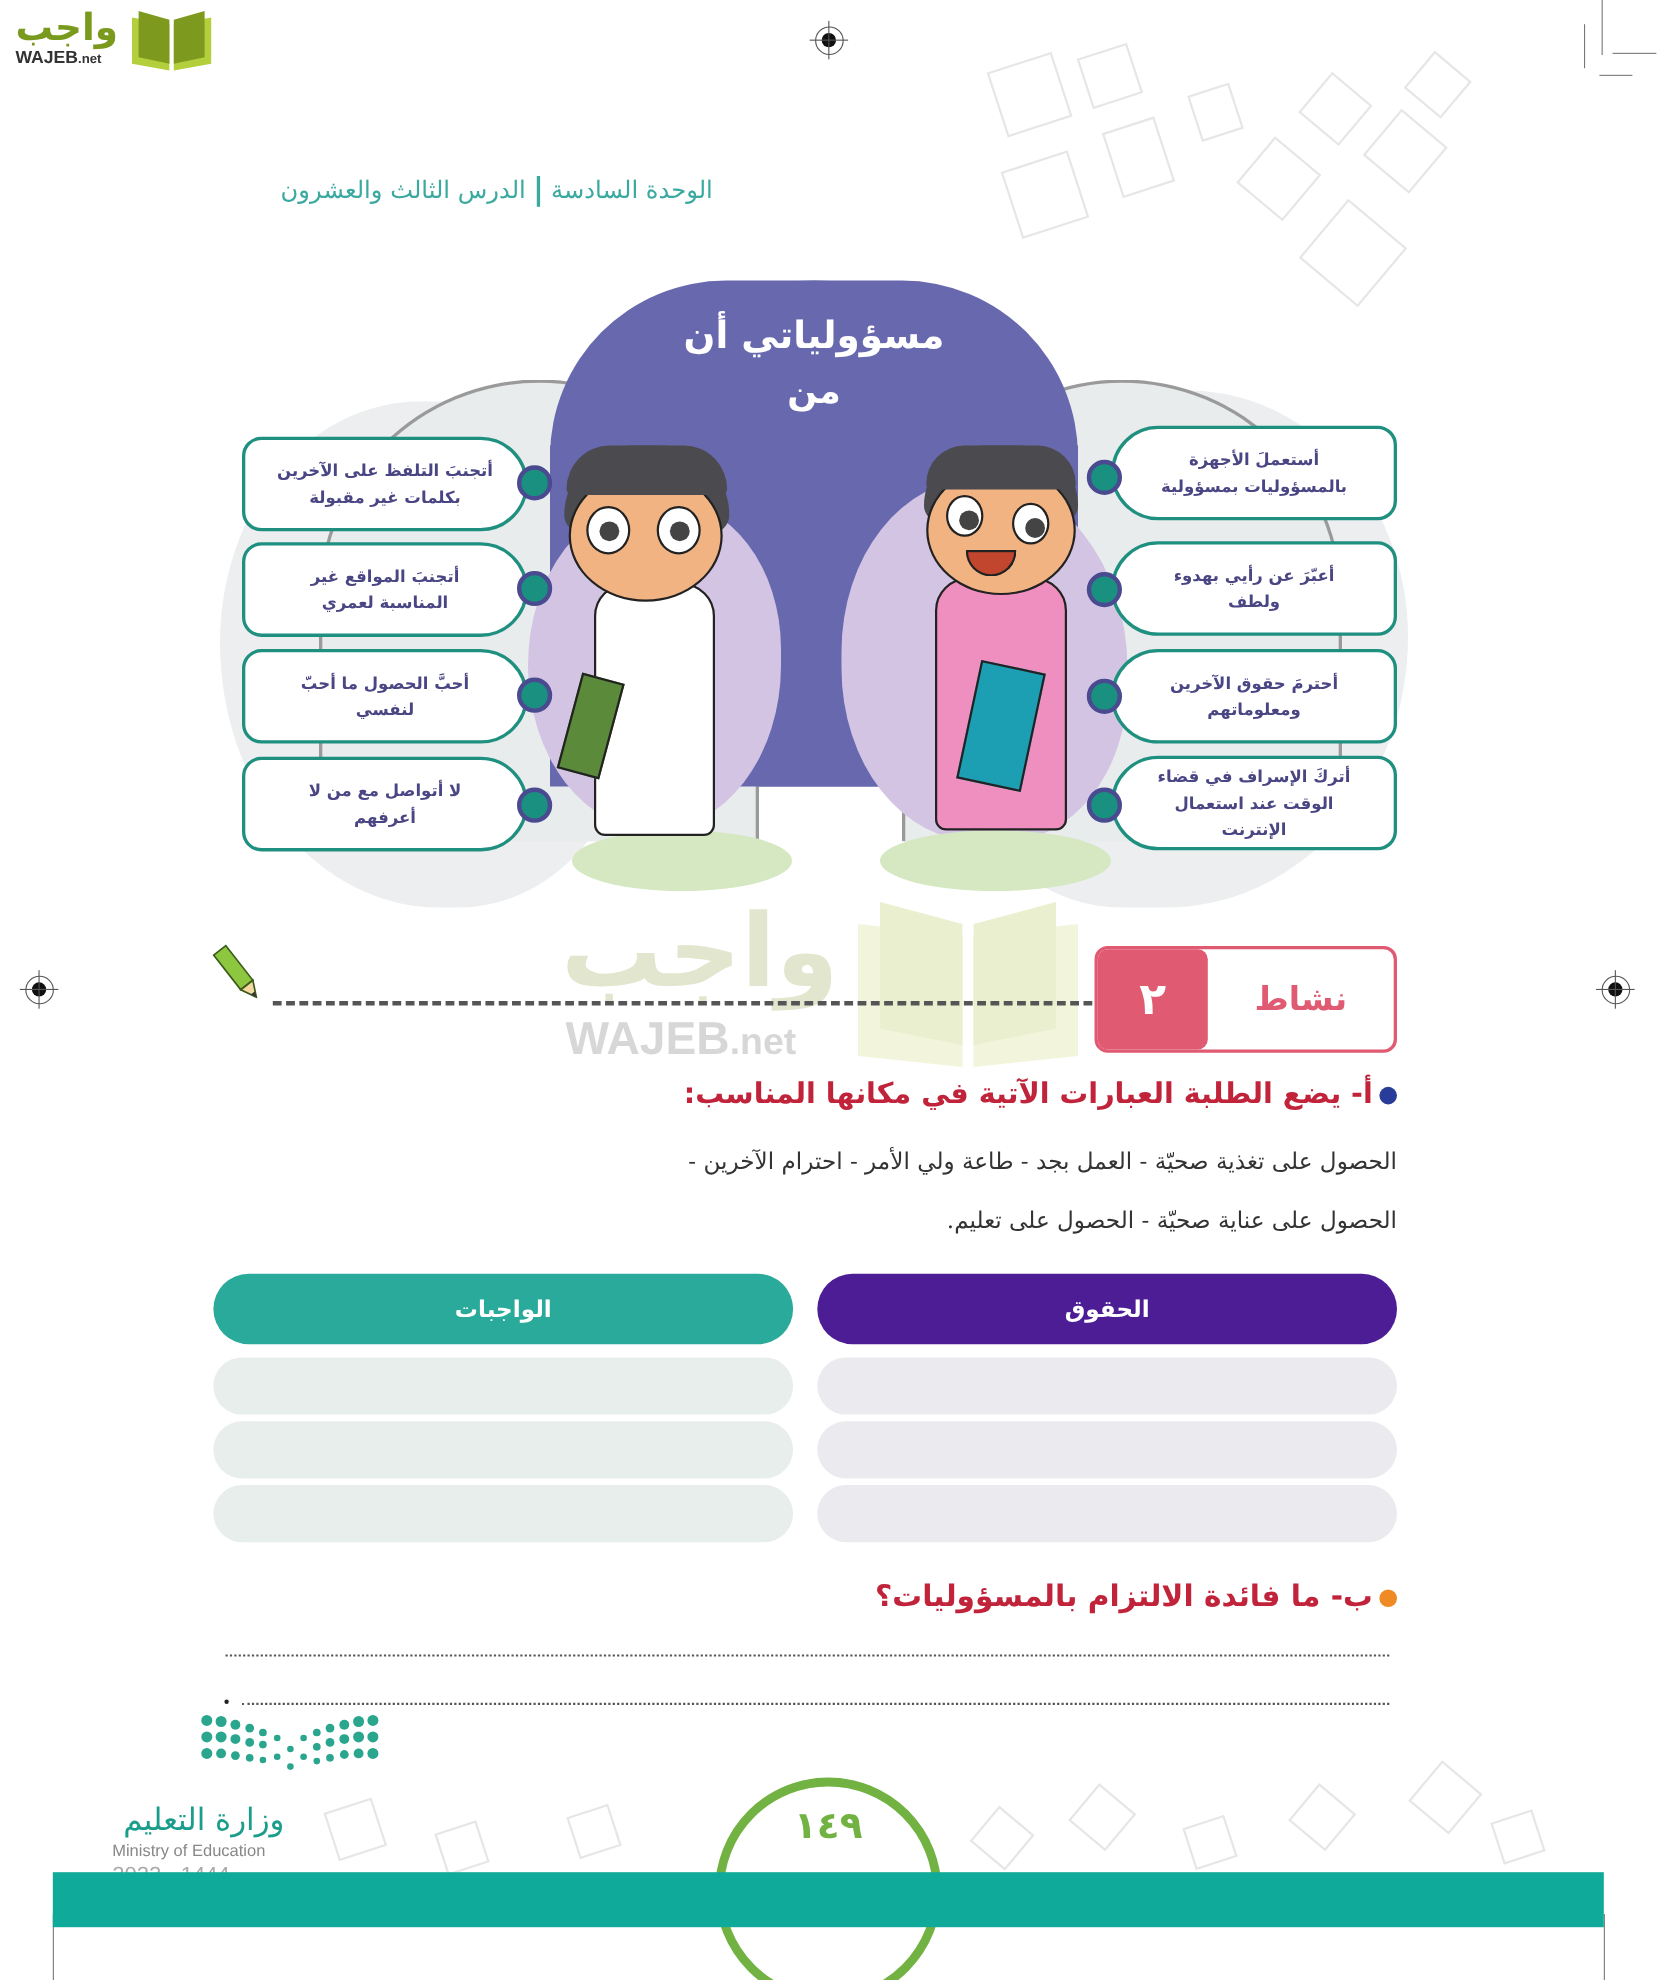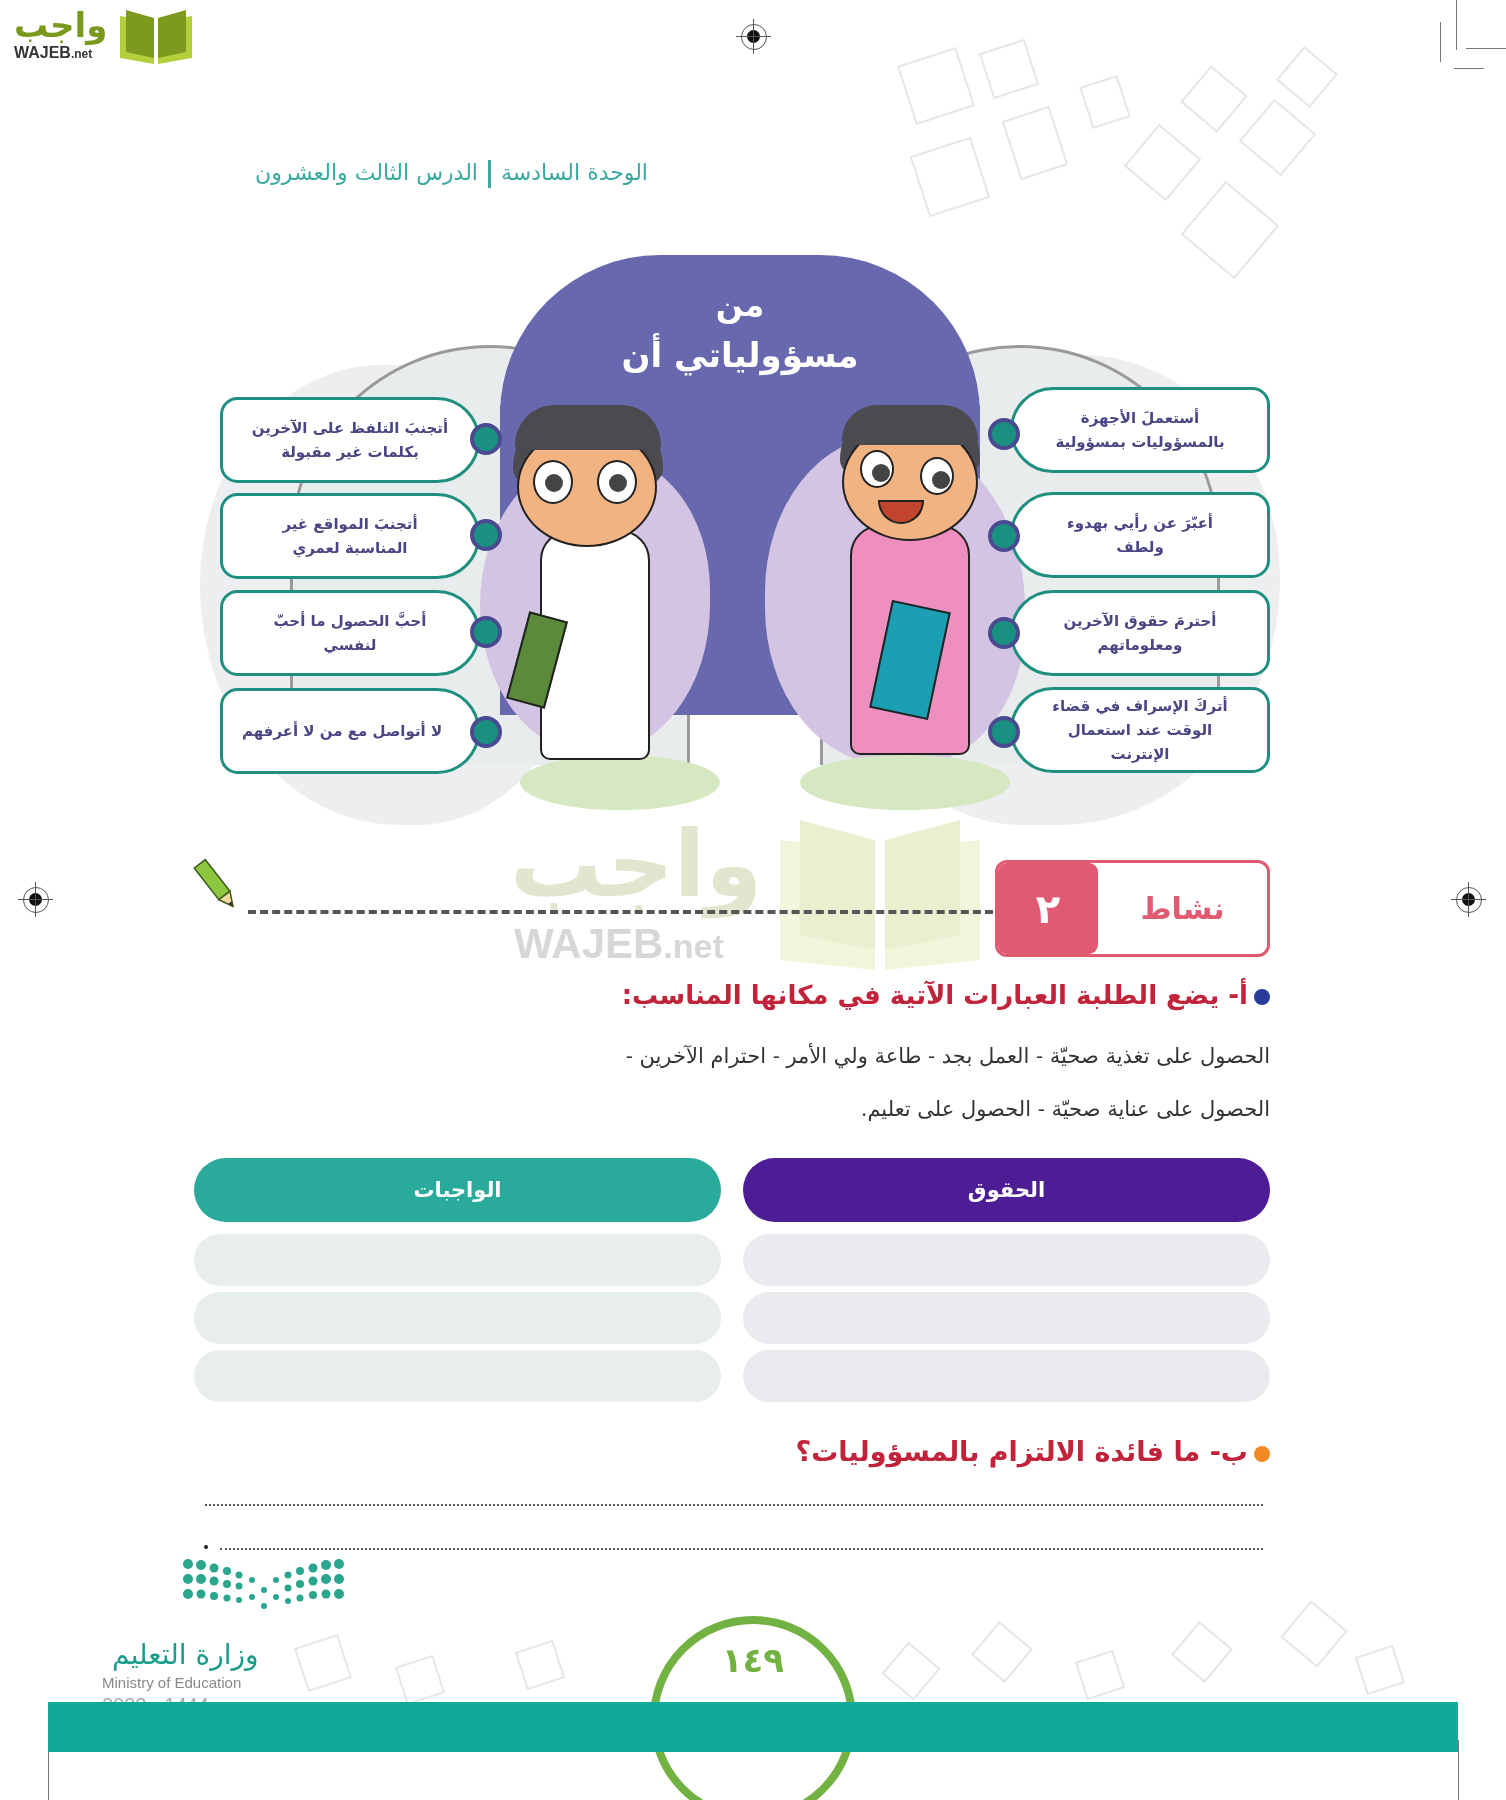--- a/index.html
+++ b/index.html
@@ -164,22 +164,22 @@
   <div class="arc-l"></div>
   <div class="arc-r"></div>
   <div class="purple-dome" style="top:0;height:160px;left:300px;width:480px;border-radius:240px 240px 0 0;"></div>
   <div class="abs" style="left:300px;top:150px;width:480px;height:310px;background:#6868ae;"></div>
   <div class="lilac-blob-l"></div>
   <div class="lilac-blob-r"></div>
   <div class="ground-l"></div>
   <div class="ground-r"></div>
 
   <div class="dome-title">
+    <div style="font-size:34px;">مسؤولياتي أن</div>
     <div>من</div>
-    <div style="font-size:34px;">مسؤولياتي أن</div>
   </div>
 
   <div class="kid" style="left:305px;top:150px;width:190px;height:370px;">
     <div class="body-robe" style="left:35px;top:125px;width:110px;height:230px;background:#fff;border-radius:30px 30px 10px 10px;"></div>
     <div class="hair" style="left:8px;top:0;width:150px;height:80px;border-radius:75px 75px 20px 20px;"></div>
     <div class="head" style="left:12px;top:22px;width:140px;height:120px;"></div>
     <div class="hair" style="left:10px;top:0;width:146px;height:45px;border-radius:73px 73px 10px 10px;"></div>
     <div class="eye" style="left:28px;top:55px;"></div>
     <div class="eye" style="left:92px;top:55px;"></div>
     <div class="book" style="left:12px;top:210px;width:40px;height:90px;background:#5b8a3a;transform:rotate(15deg);"></div>
@@ -205,21 +205,21 @@
 <div class="card left" style="left:220px;top:493px;">
   <span>أتجنبَ المواقع غير المناسبة لعمري</span>
 </div>
 <div class="dot" style="left:470px;top:519px;"></div>
 
 <div class="card left" style="left:220px;top:590px;">
   <span>أحبَّ الحصول ما أحبّ لنفسي</span>
 </div>
 <div class="dot" style="left:470px;top:616px;"></div>
 
-<div class="card left" style="left:220px;top:688px;padding-left:12px;">
+<div class="card left" style="left:220px;top:688px;">
   <span>لا أتواصل مع من لا أعرفهم</span>
 </div>
 <div class="dot" style="left:470px;top:716px;"></div>
 
 <div class="card right" style="left:1010px;top:387px;">
   <span>أستعملَ الأجهزة بالمسؤوليات بمسؤولية</span>
 </div>
 <div class="dot" style="left:988px;top:418px;"></div>
 
 <div class="card right" style="left:1010px;top:492px;">

